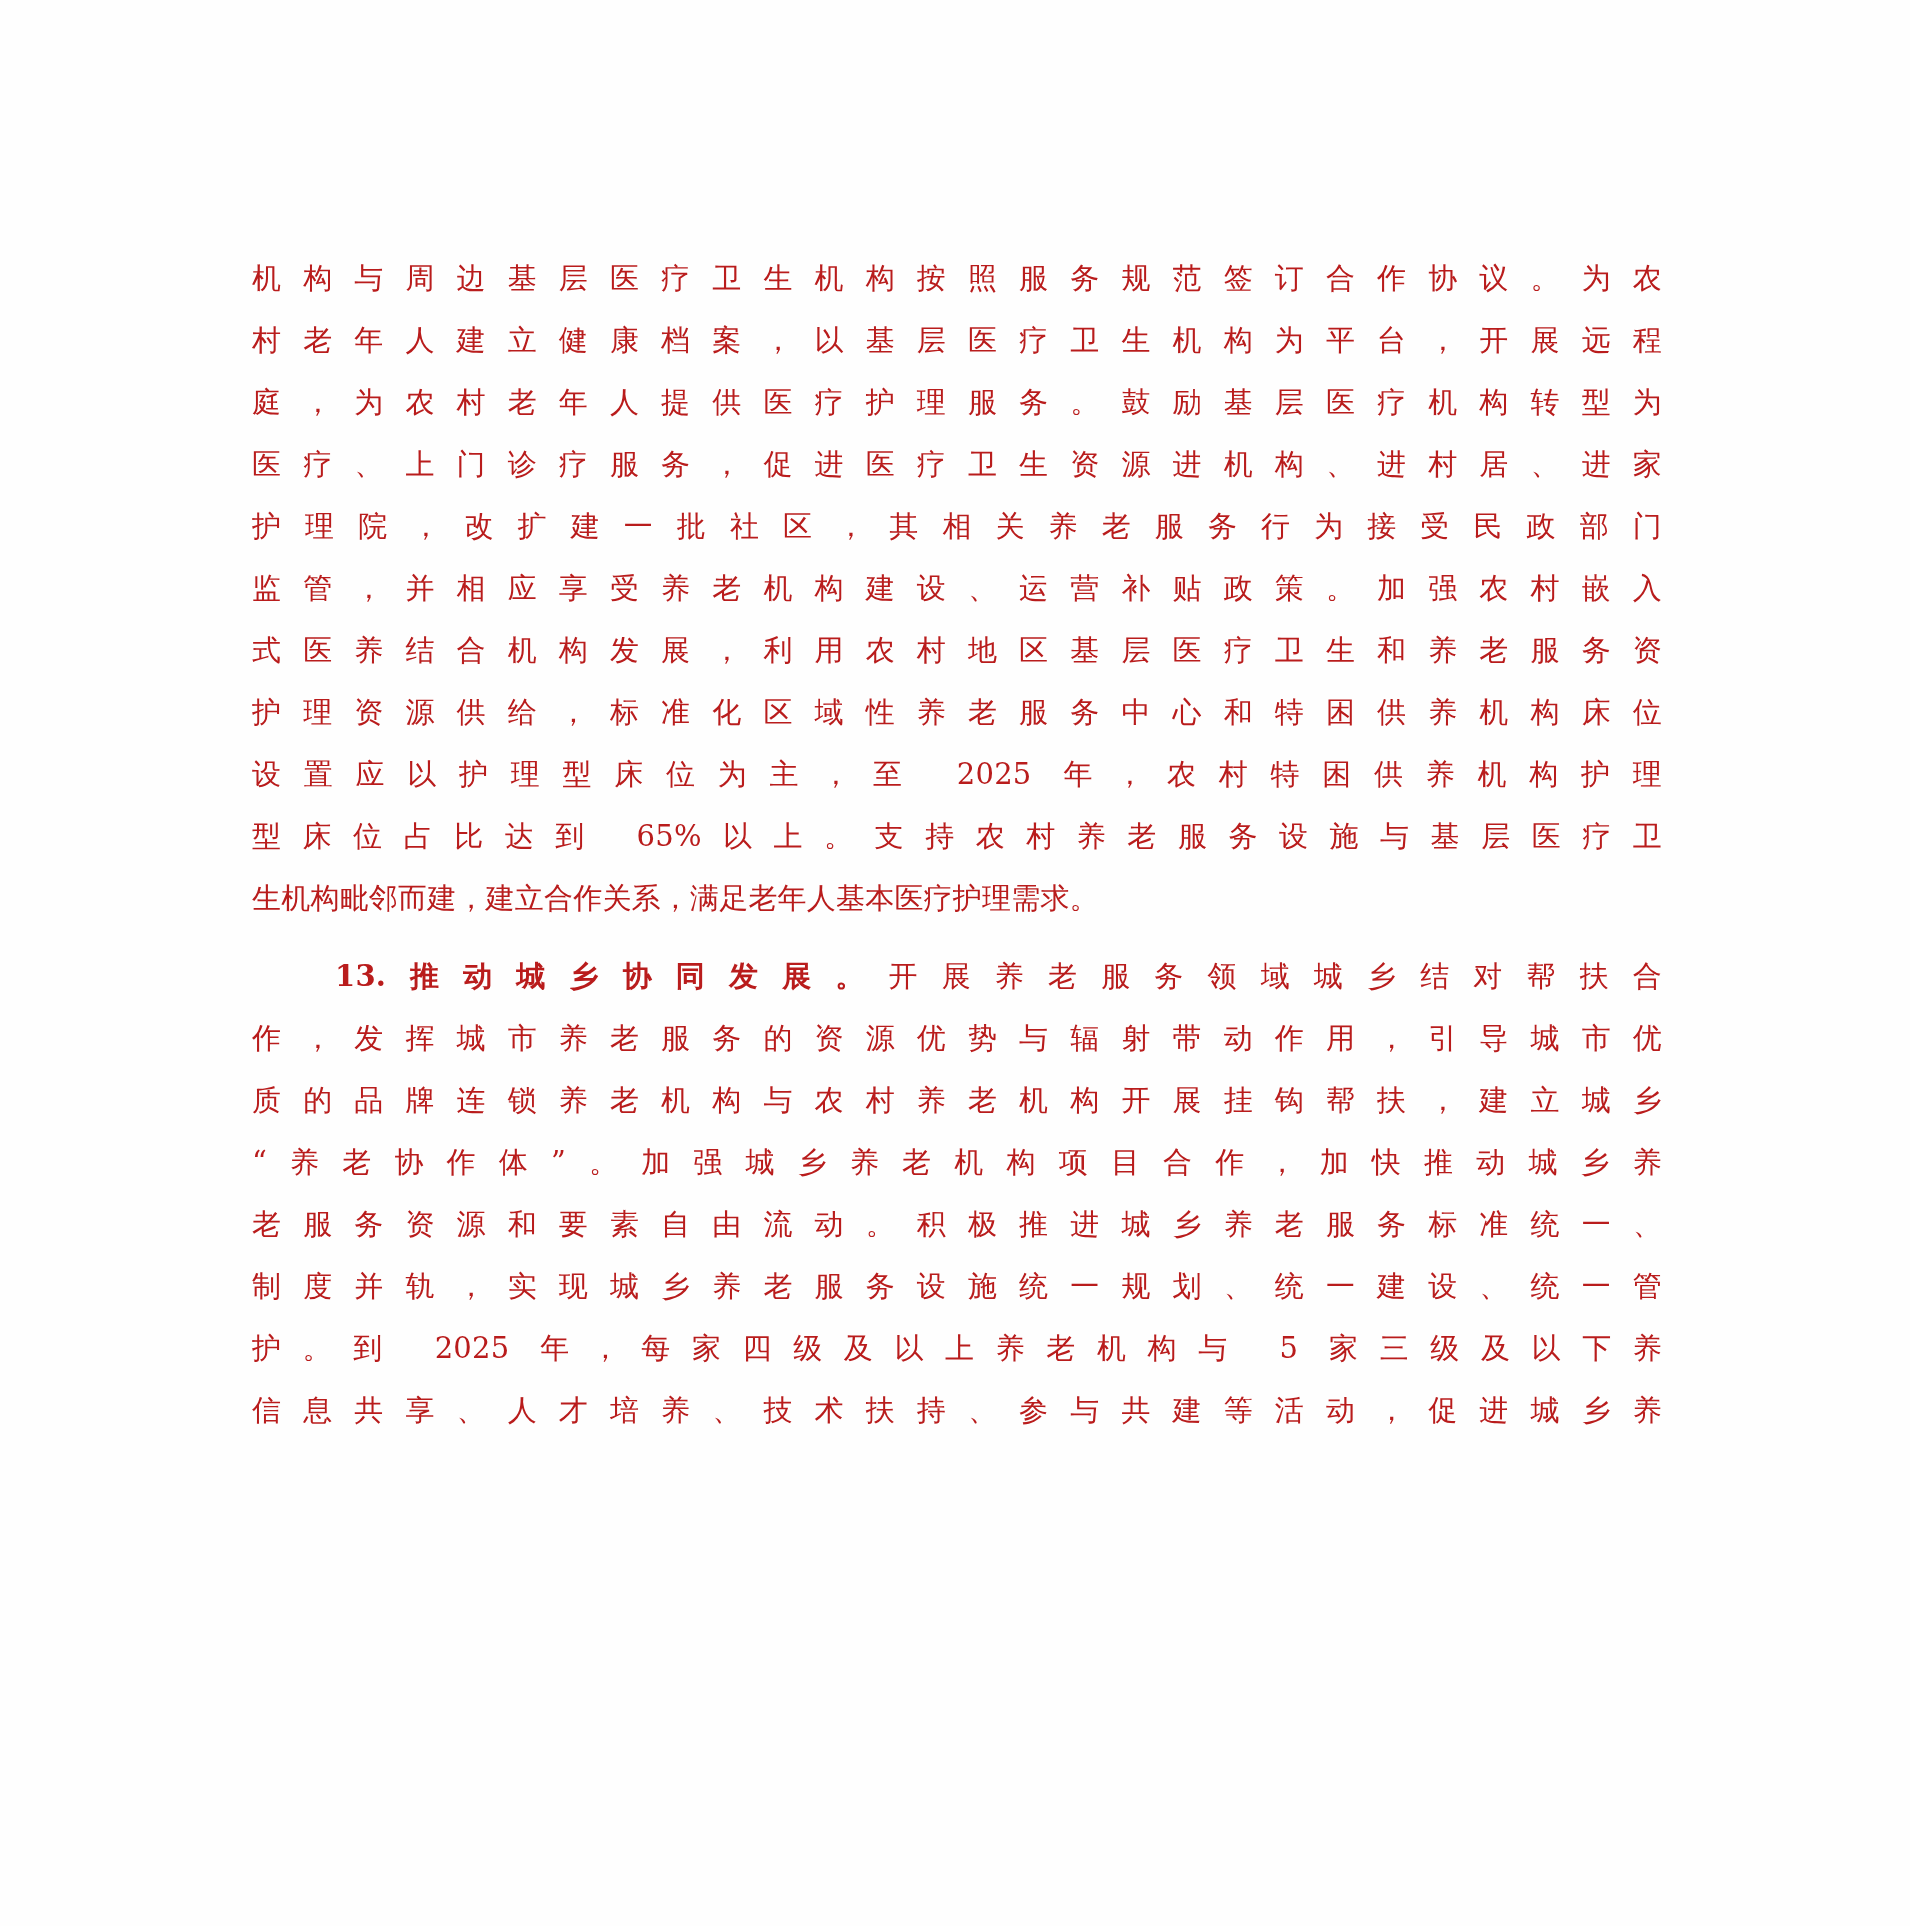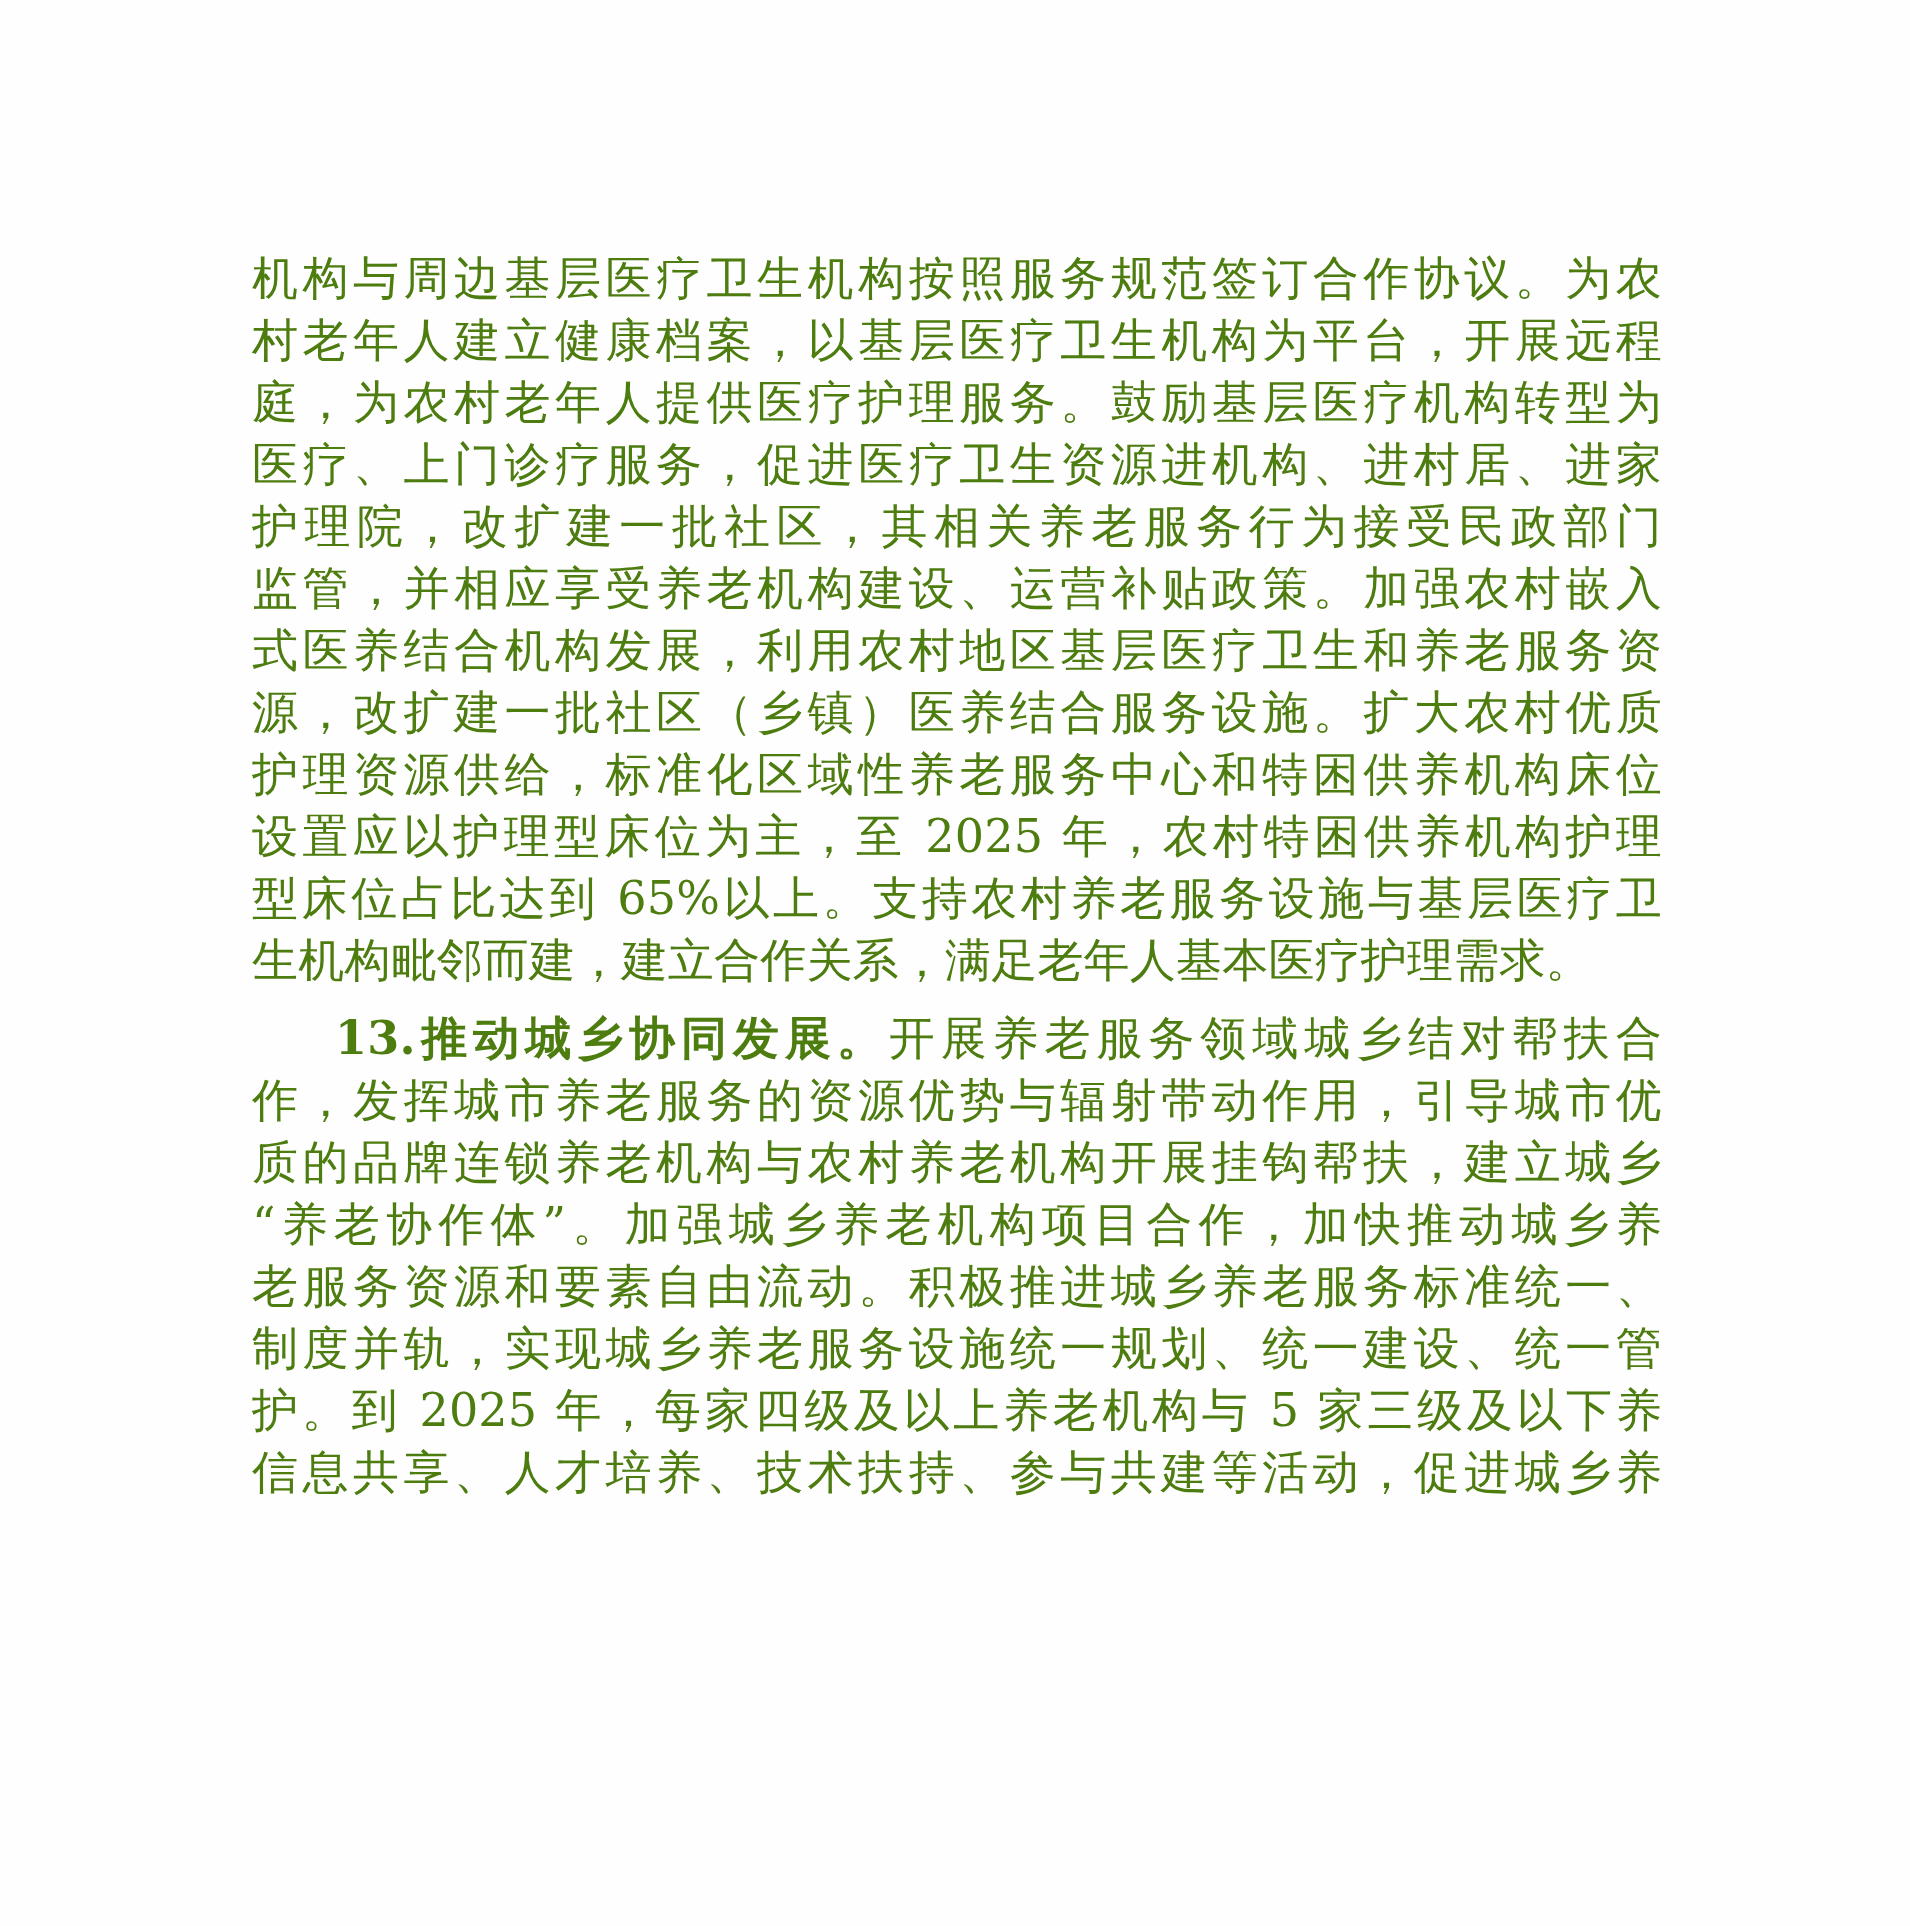--- a/index.html
+++ b/index.html
@@ -24,24 +24,24 @@
     top: 247px;
     width: 1410px;
   }
   .para {
     margin: 0;
     color: #1b1b1b;
   }
   .line {
     display: block;
     font-family: "DejaVu Serif", "Liberation Serif", serif;
-    font-size: 46px;
+    font-size: 29px;
     line-height: 62px;
     letter-spacing: 0.2px;
-    color: #4d7c0f;
+    color: #b91c1c;
     white-space: pre;
   }
   
   .line.j {
     text-align: justify;
     text-align-last: justify;
     white-space: normal;
   }
   .line.last {
     text-align: left;
@@ -66,21 +66,20 @@
   <div class="page-body">
 
     <div class="para">
       <span class="line j">机构与周边基层医疗卫生机构按照服务规范签订合作协议。为农</span>
       <span class="line j">村老年人建立健康档案，以基层医疗卫生机构为平台，开展远程</span>
       <span class="line j">庭，为农村老年人提供医疗护理服务。鼓励基层医疗机构转型为</span>
       <span class="line j">医疗、上门诊疗服务，促进医疗卫生资源进机构、进村居、进家</span>
       <span class="line j">护理院，改扩建一批社区，其相关养老服务行为接受民政部门</span>
       <span class="line j">监管，并相应享受养老机构建设、运营补贴政策。加强农村嵌入</span>
       <span class="line j">式医养结合机构发展，利用农村地区基层医疗卫生和养老服务资</span>
-      <span class="line j">源，改扩建一批社区（乡镇）医养结合服务设施。扩大农村优质</span>
       <span class="line j">护理资源供给，标准化区域性养老服务中心和特困供养机构床位</span>
       <span class="line j">设置应以护理型床位为主，至 2025 年，农村特困供养机构护理</span>
       <span class="line j">型床位占比达到 65%以上。支持农村养老服务设施与基层医疗卫</span>
       <span class="line j last">生机构毗邻而建，建立合作关系，满足老年人基本医疗护理需求。</span>
     </div>
 
     <div class="para">
       <span class="line j"><span class="indent"></span><span class="bold">13.推动城乡协同发展。</span><span>开展养老服务领域城乡结对帮扶合</span></span>
       <span class="line j">作，发挥城市养老服务的资源优势与辐射带动作用，引导城市优</span>
       <span class="line j">质的品牌连锁养老机构与农村养老机构开展挂钩帮扶，建立城乡</span>

